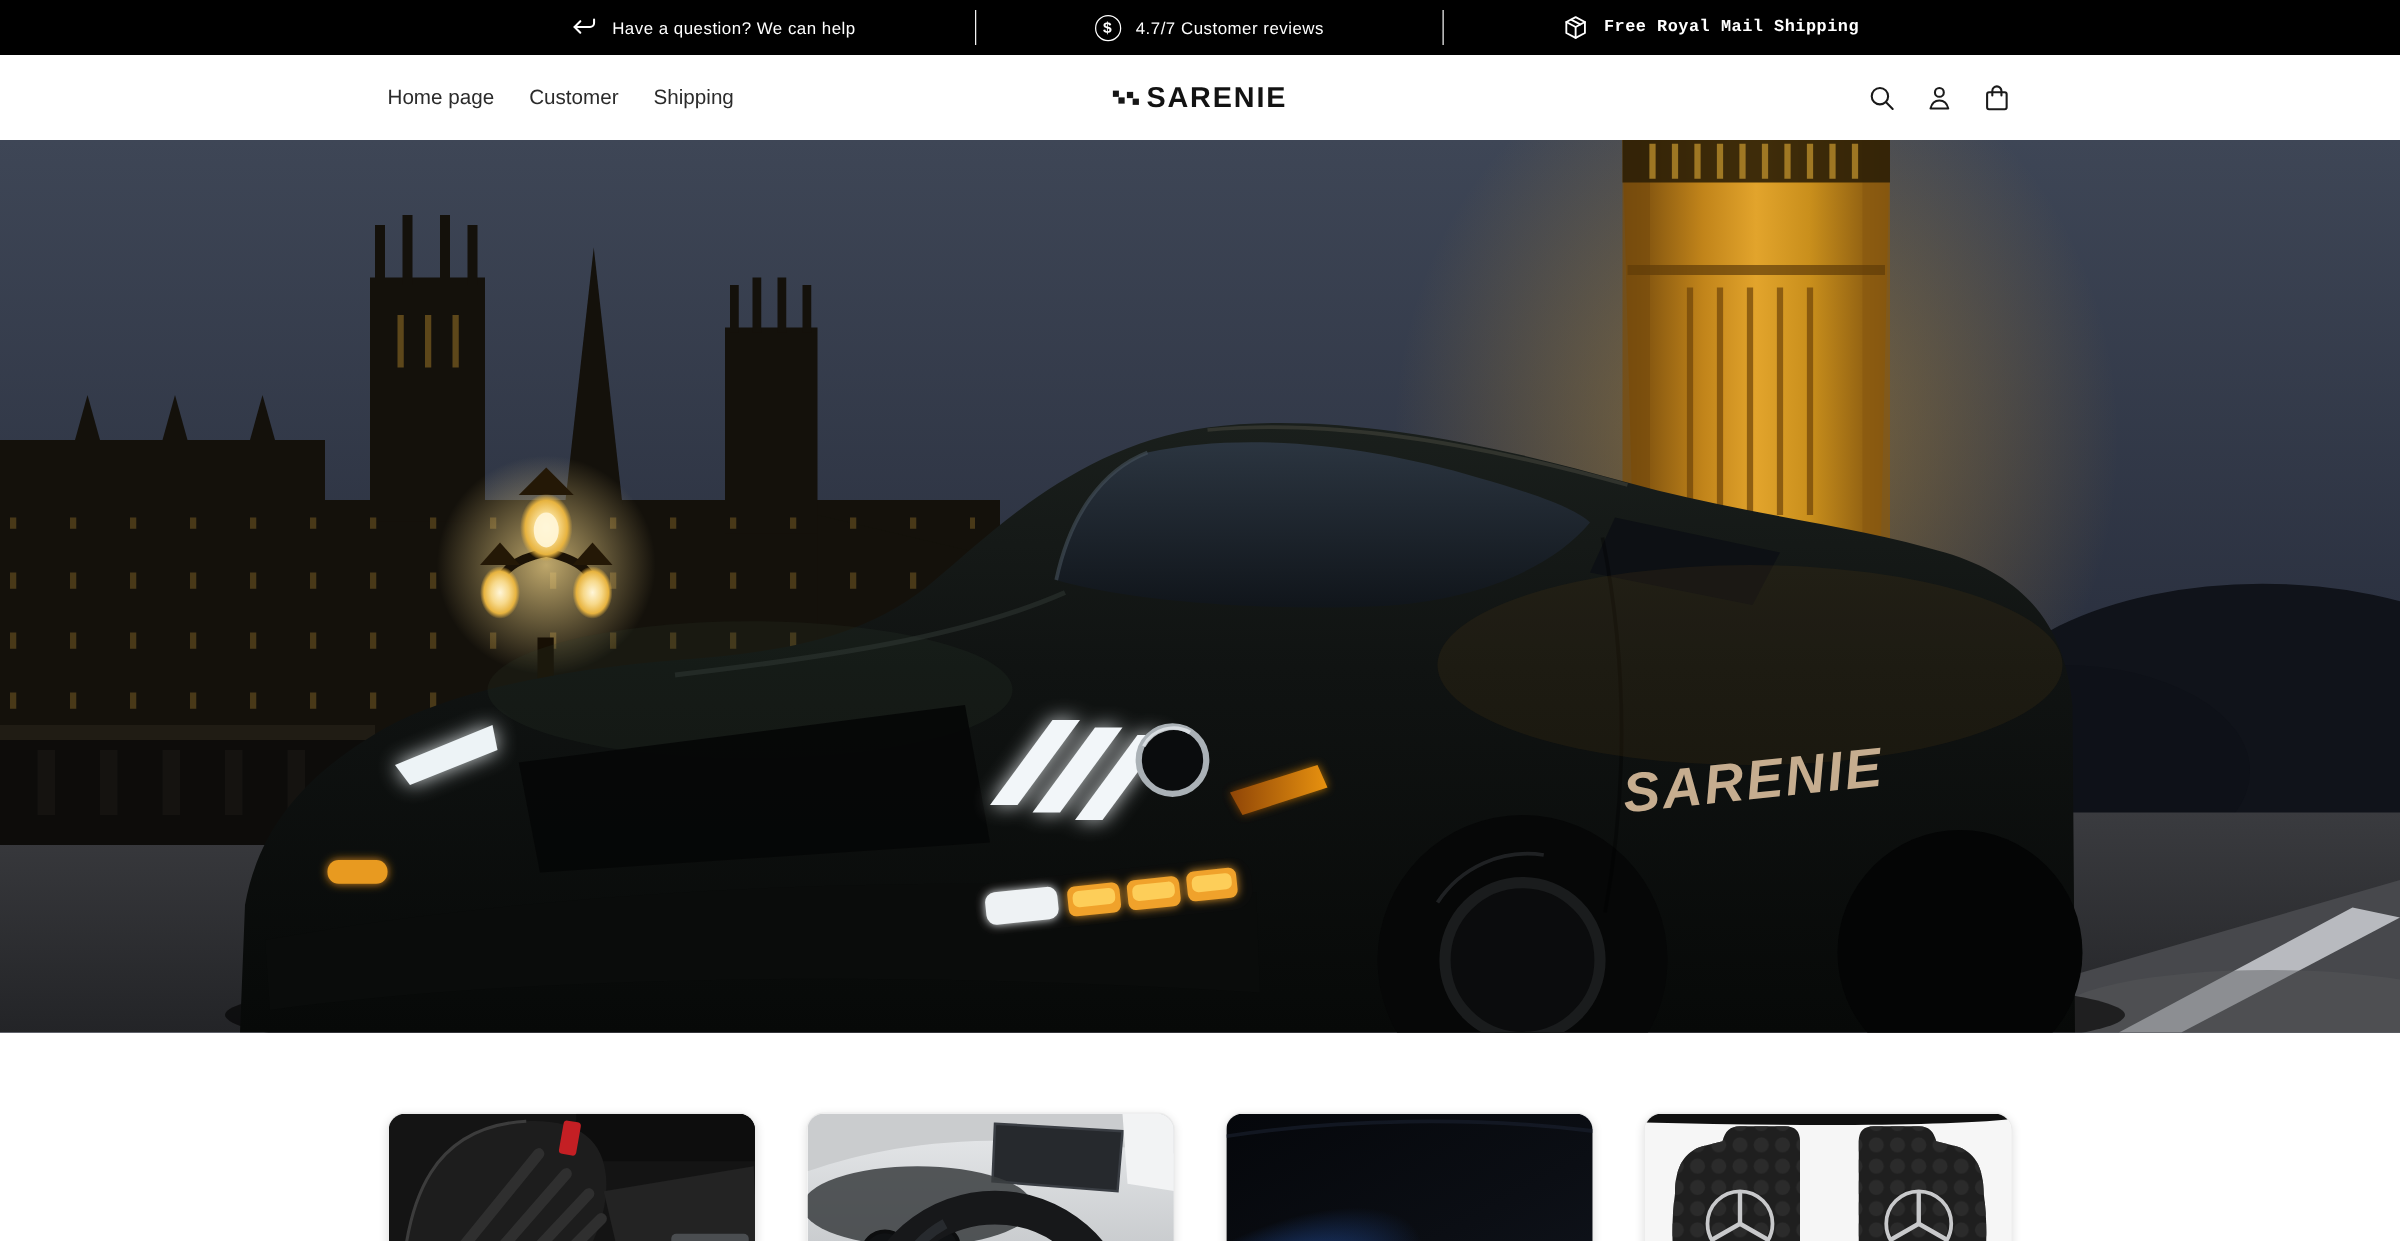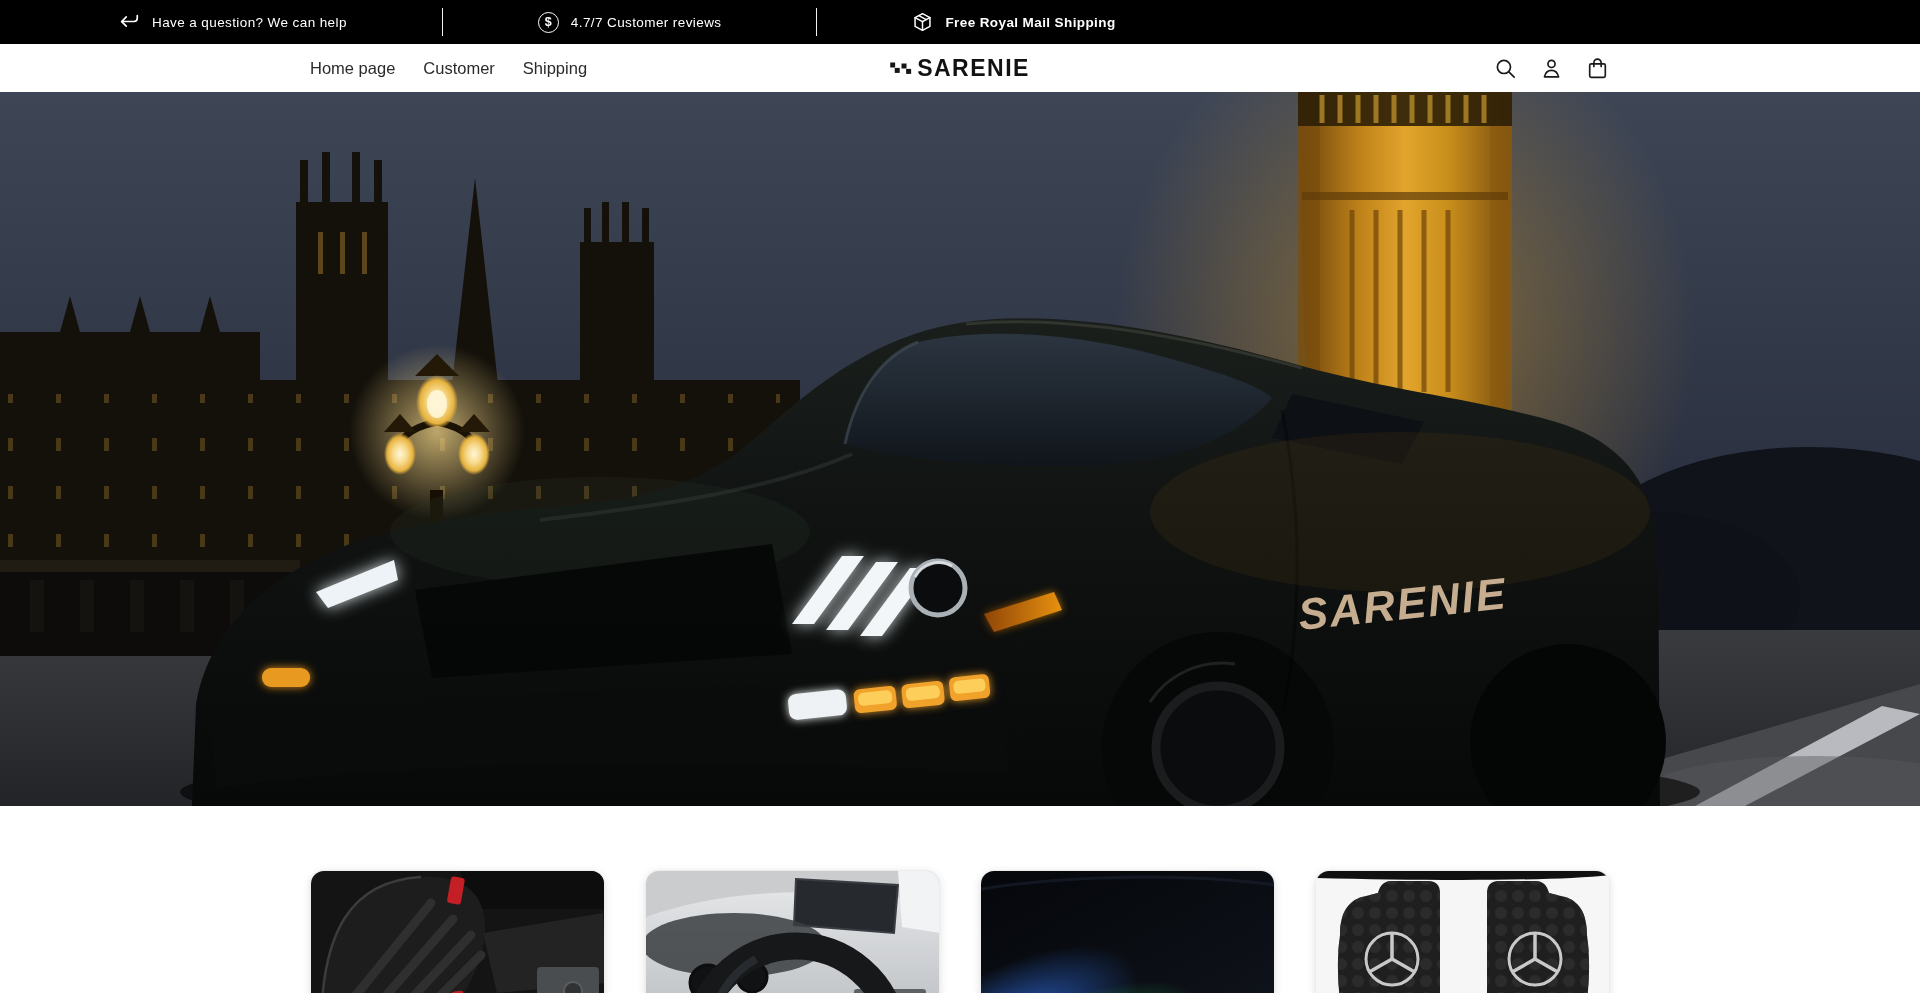--- a/index.html
+++ b/index.html
@@ -1,30 +1,30 @@
 <!DOCTYPE html>
 <html><head>
 <meta charset="utf-8">
 <style>
   * { margin:0; padding:0; box-sizing:border-box; }
   html,body { width:1920px; height:993px; overflow:hidden; background:#fff;
     font-family:"Liberation Sans", sans-serif; }
 
   
-  .announce { height:44px; background:#000; color:#fff; display:flex; align-items:center; justify-content:flex-start;padding-left:23px; }
+  .announce { height:44px; background:#000; color:#fff; display:flex; align-items:center; justify-content:center;padding-left:23px; }
   .announce-inner { display:flex; align-items:center; height:100%; }
   .announce-item { display:flex; align-items:center; gap:12px; padding:0 95px; font-size:13.5px; letter-spacing:.4px; font-weight:500; }
-  .announce-item.bold span.a-text { font-weight:700; }
+  .announce-item.bold span.a-text { font-weight:700;font-family:Liberation Mono, monospace; }
   .announce-divider { width:1px; height:28px; background:#fff; opacity:.95; }
   .a-icon { display:inline-flex; align-items:center; }
   .dollar-circle { display:inline-flex; align-items:center; justify-content:center; width:21px; height:21px;
     border:1.6px solid #fff; border-radius:50%; font-size:12.5px; font-weight:700; }
 
   
-  .hdr { height:48px; background:#fff; position:relative; }
+  .hdr { height:68px; background:#fff; position:relative; }
   .hdr-inner { width:1300px; height:100%; margin:0 auto; display:flex; align-items:center; justify-content:space-between; position:relative; }
   .nav { display:flex; list-style:none; gap:28px; }
   .nav a { font-size:16.5px; color:#2b2b2b; text-decoration:none; cursor:pointer; }
   .logo { position:absolute; left:50%; top:50%; transform:translate(-50%,-50%); display:flex; align-items:center; gap:5px; cursor:pointer; }
   .logo-text { font-size:23px; letter-spacing:1.5px; color:#121212; font-weight:600; }
   .hdr-icons { display:flex; align-items:center; gap:21px; }
   .icon-btn { background:none; border:none; padding:0; cursor:pointer; display:inline-flex; }
 
   
   .hero { width:1920px; height:714px; position:relative; background:#23283a; }

